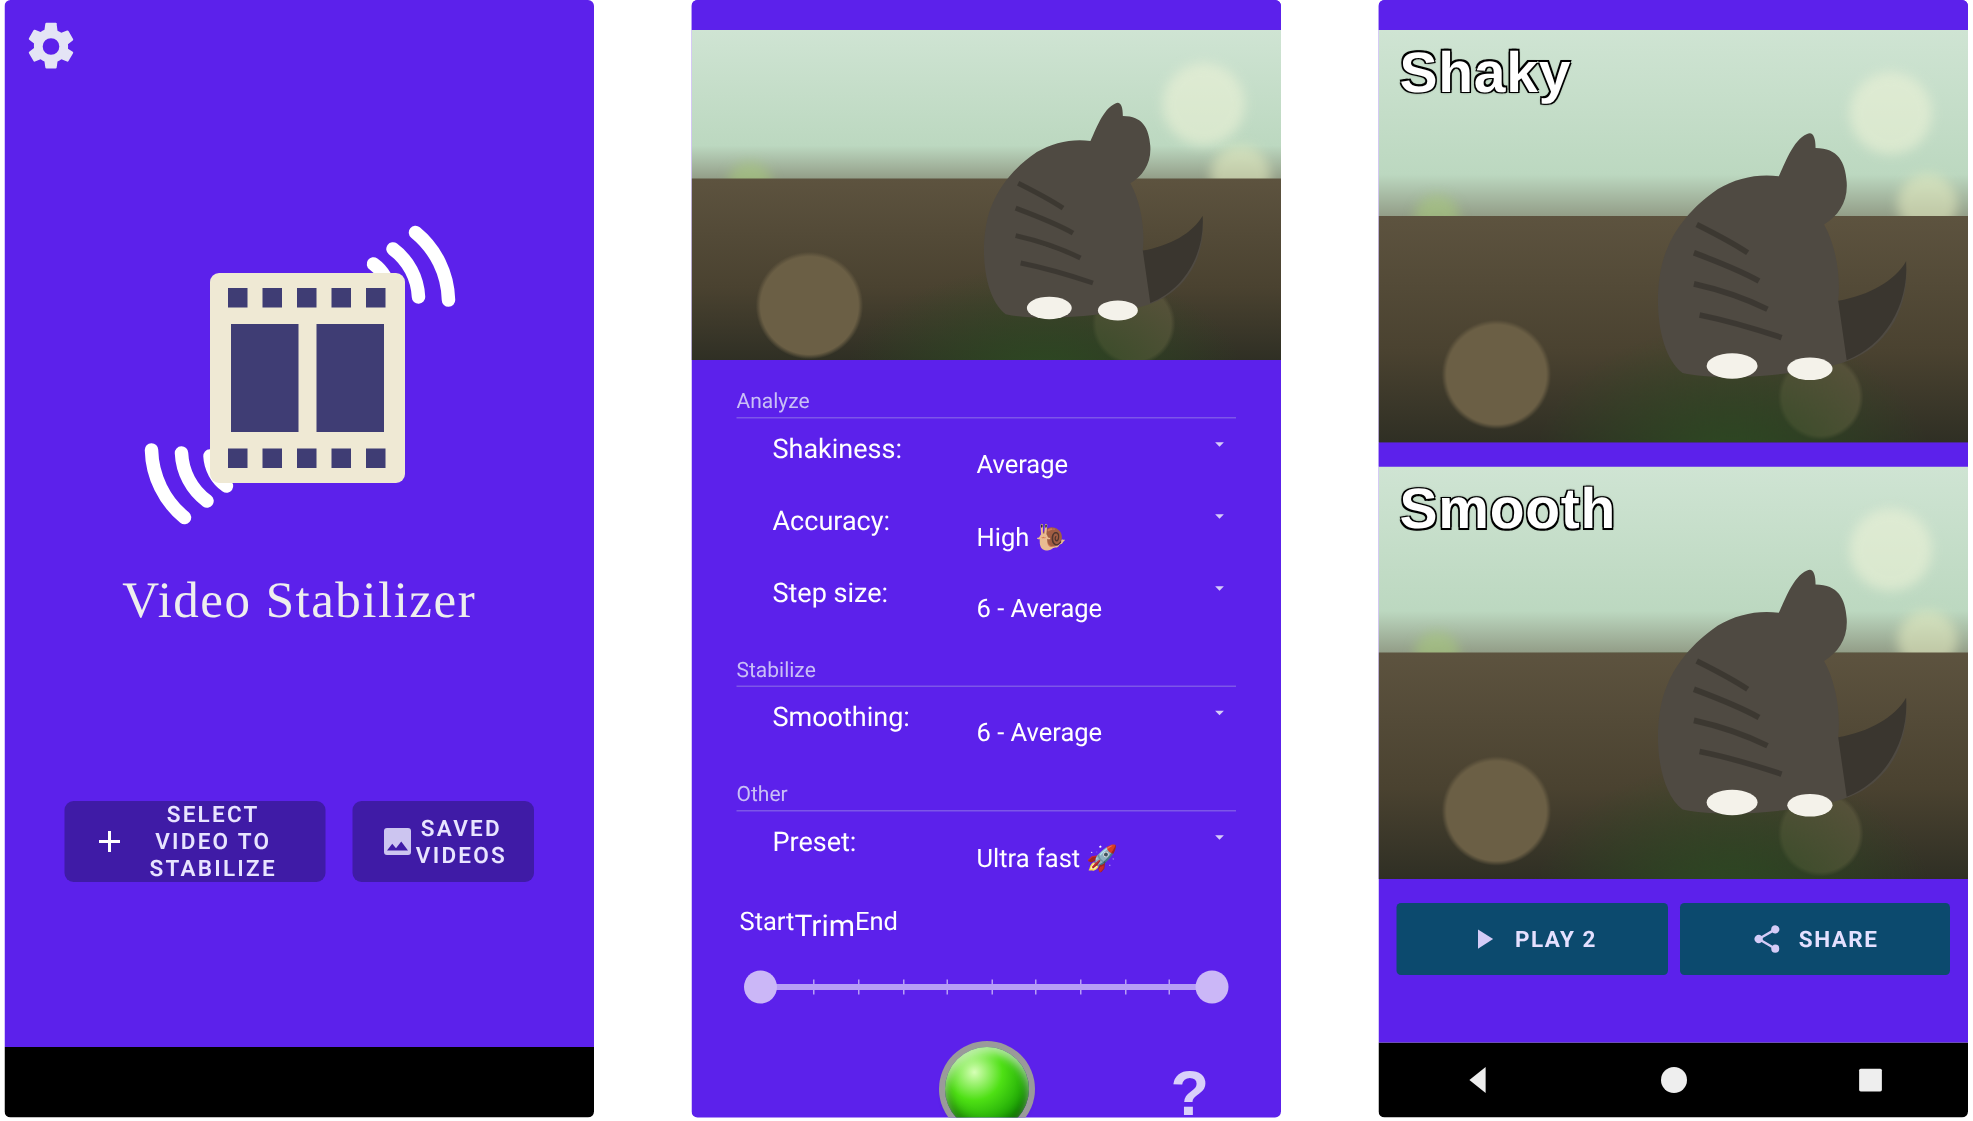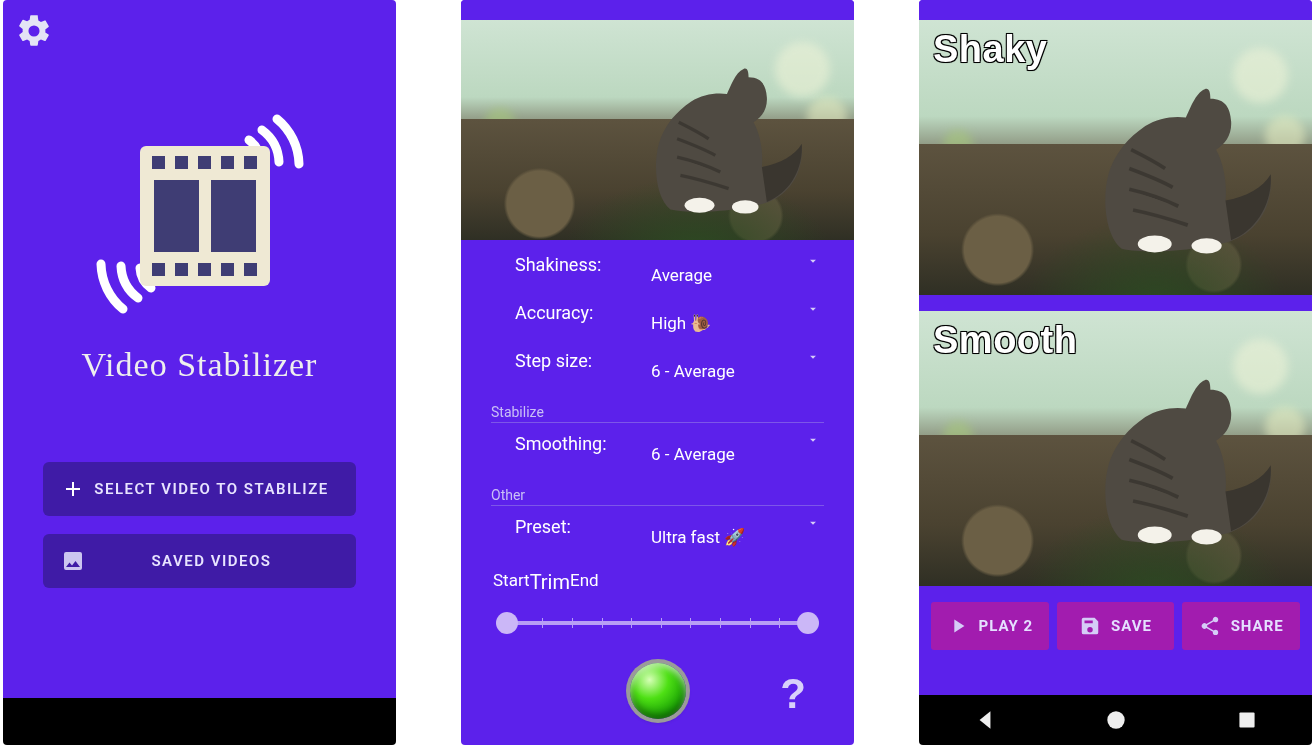--- a/index.html
+++ b/index.html
@@ -48,21 +48,21 @@
   }
   .film-wrap { position:relative; width:230px; height:200px; display:flex; align-items:center; justify-content:center; }
   .film-wrap svg { overflow:visible; }
   .app-title {
     font-family: "Comic Sans MS", "Segoe Script", cursive;
     font-size: 34px;
     letter-spacing: 1px;
     color:#eee;
     margin-top: 10px;
   }
-  .s1-buttons { padding: 0 40px 110px 40px; display:flex; flex-direction:column; gap:18px; }
+  .s1-buttons { padding: 0 40px 110px 40px; display:flex; flex-direction:row; gap:18px; }
   .big-btn {
     background: #3f1ba6;
     border-radius: 6px;
     height: 54px;
     display:flex; align-items:center;
     color:#e8e4ff;
     font-weight:600;
     letter-spacing:1.5px;
     font-size:15px;
     padding: 0 18px;
@@ -138,21 +138,21 @@
   .s3 { gap:0;text-align:center; }
   .compare-panel {
     position:relative;
   }
   .compare-panel .preview { height:275px; }
   .s3-buttons {
     display:flex; gap:8px; padding:16px 12px 18px 12px;
   }
   .act-btn {
     flex:1;
-    background:#a21caf;
+    background:#0c4a6e;
     height:48px;
     display:flex; align-items:center; justify-content:center;
     gap:10px;
     color:#e5e0ff; font-weight:700; letter-spacing:1px; font-size:15px;
     border-radius:3px;
     cursor:pointer;
   }
   .act-btn svg { width:22px; height:22px; fill:#d5ccf7; }
 </style>
 </head>
@@ -236,20 +236,21 @@
               <path d="M52 134 C 72 138 92 144 110 150"></path>
           </g>
           <ellipse cx="75" cy="170" rx="18" ry="9" fill="#f4f2ea"></ellipse>
           <ellipse cx="130" cy="172" rx="16" ry="8" fill="#f4f2ea"></ellipse>
           <path d="M150 124 C 172 120 190 110 198 96 C 200 128 182 156 156 166" fill="#3a362f"></path>
         </svg>
       </div>
     </div>
 
     <div class="settings">
+      <div class="section-label">Analyze</div>
 
       <div class="row">
         <span class="rlabel">Shakiness:</span>
         <span class="rvalue">Average</span>
         <svg class="caret" viewBox="0 0 24 24">
             <path d="M7 10l5 5 5-5z"></path>
           </svg>
       </div>
       <div class="row">
         <span class="rlabel">Accuracy:</span>
@@ -368,26 +369,20 @@
 
     <div class="s3-buttons">
       <div class="act-btn">
         <svg viewBox="0 0 24 24">
             <path d="M8 5v14l11-7z"></path>
           </svg>
         <span>PLAY 2</span>
       </div>
       <div class="act-btn">
         <svg viewBox="0 0 24 24">
-            <path d="M17 3H5a2 2 0 0 0-2 2v14a2 2 0 0 0 2 2h14a2 2 0 0 0 2-2V7l-4-4M12 19a3 3 0 1 1 3-3 3 3 0 0 1-3 3m3-10H6V6h9z"></path>
-          </svg>
-        <span>SAVE</span>
-      </div>
-      <div class="act-btn">
-        <svg viewBox="0 0 24 24">
             <path d="M18 16.08a2.91 2.91 0 0 0-1.96.77L8.91 12.7a3.27 3.27 0 0 0 0-1.39l7.05-4.11A3 3 0 1 0 15 5a3.27 3.27 0 0 0 .09.7L8.04 9.81a3 3 0 1 0 0 4.38l7.12 4.16a2.82 2.82 0 0 0-.08.65A2.92 2.92 0 1 0 18 16.08"></path>
           </svg>
         <span>SHARE</span>
       </div>
     </div>
   </div>
   <div class="navbar">
     <svg class="nav-btn" viewBox="0 0 24 24">
         <path d="M17 4 L7 12 L17 20 Z"></path>
       </svg>

